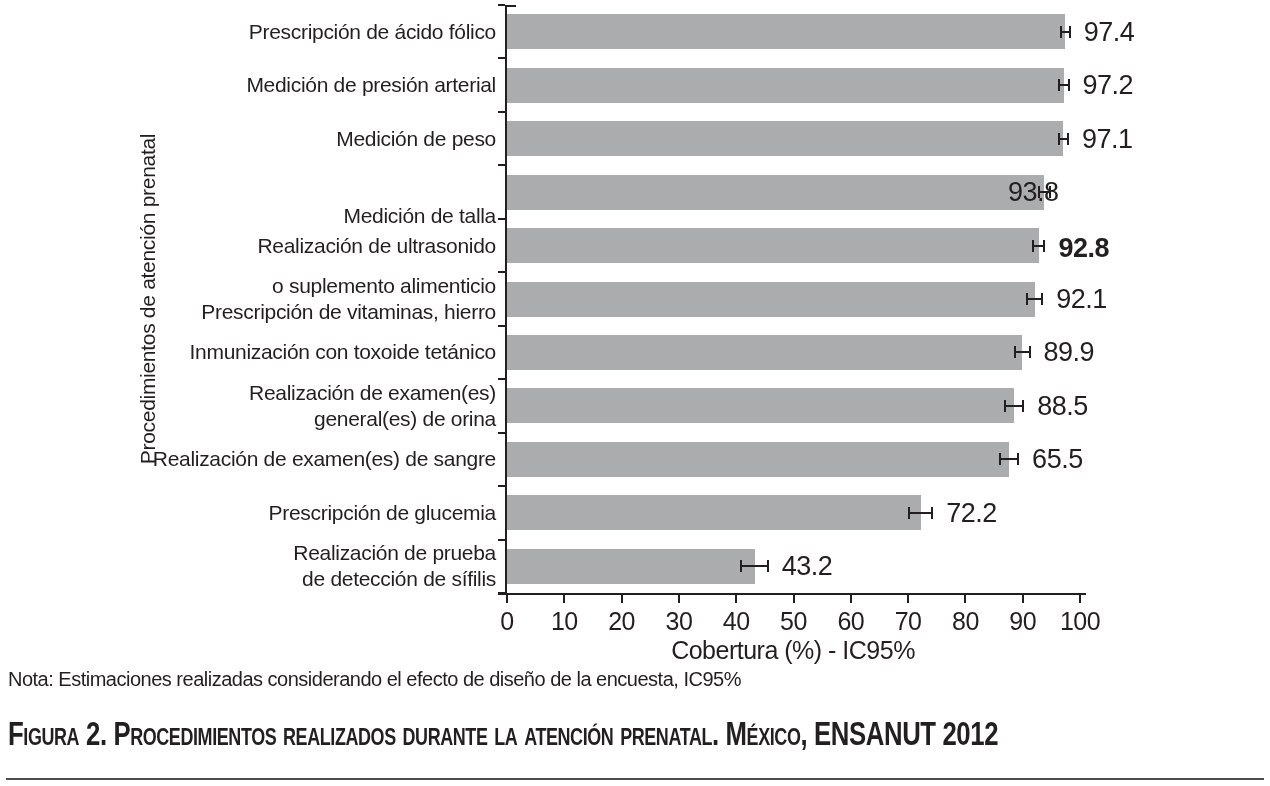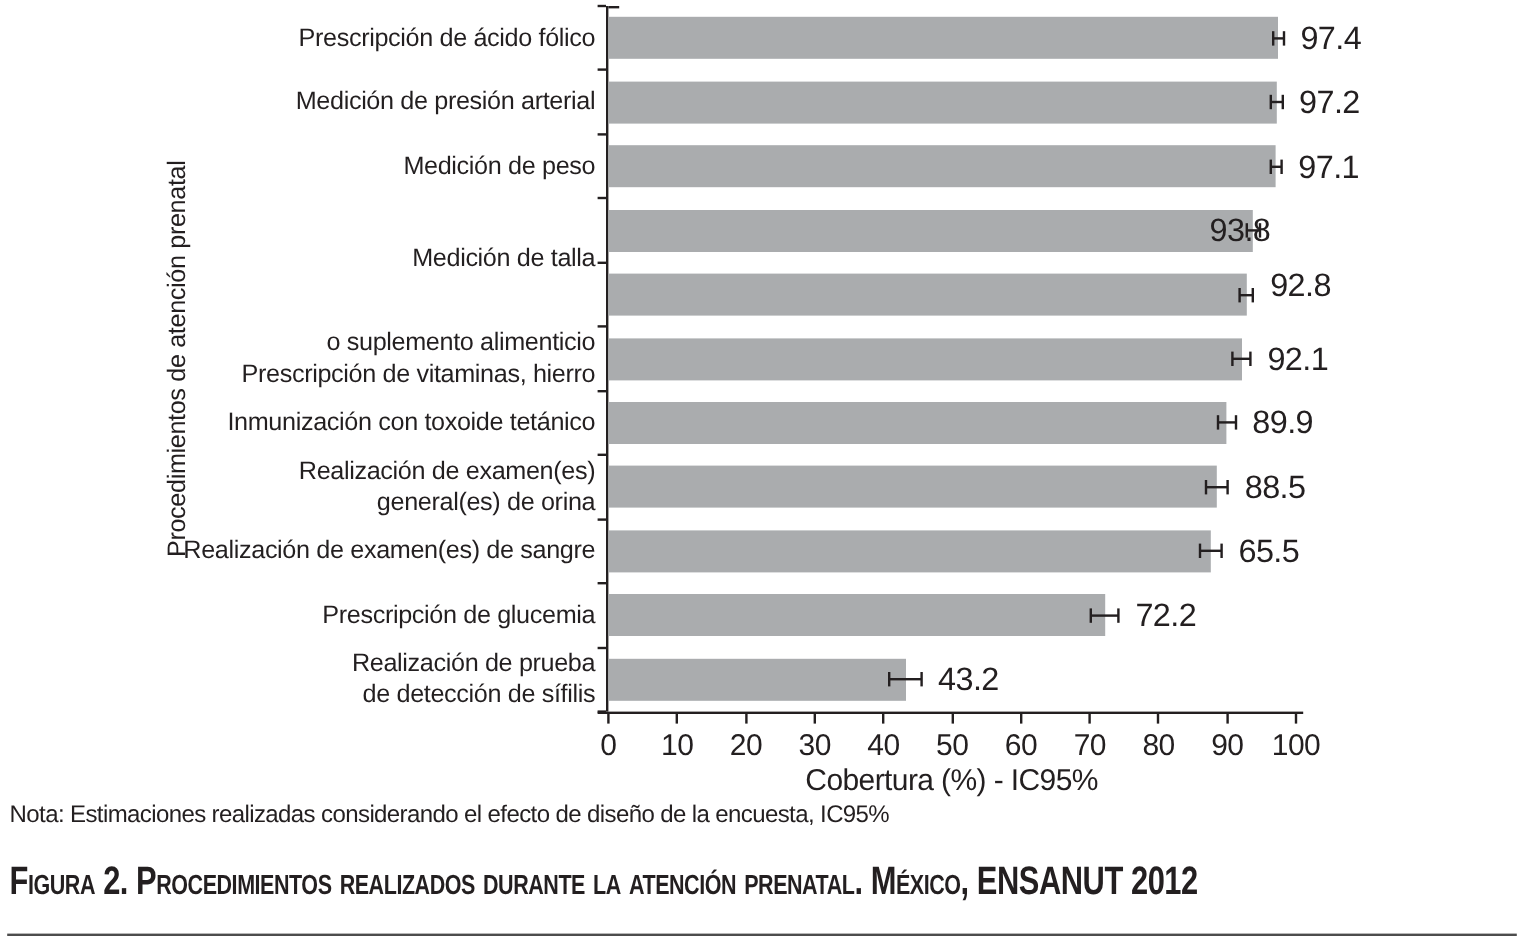--- a/index.html
+++ b/index.html
@@ -104,21 +104,24 @@
       <div class="abs" style="left: 1037.74px; top: 186.091px; width: 2px; height: 12px; background: rgb(35, 31, 32);"></div>
       <div class="abs" style="left: 1049.2px; top: 186.091px; width: 2px; height: 12px; background: rgb(35, 31, 32);"></div>
       <div class="abs t val" style="left: 1008px; top: 177.091px;">93.8</div>
       <div class="abs t cat" style="right: 774px; top: 179.091px; text-align: left; margin-top: 24px;">
         <div class="cat" style="position: static;">Medición de talla</div>
       </div>
       <div class="abs" style="left: 507px; top: 228.045px; width: 531.744px; height: 35px; background: rgb(170, 172, 174);"></div>
       <div class="abs" style="left: 1033.01px; top: 244.545px; width: 11.46px; height: 2px; background: rgb(35, 31, 32);"></div>
       <div class="abs" style="left: 1032.01px; top: 239.545px; width: 2px; height: 12px; background: rgb(35, 31, 32);"></div>
       <div class="abs" style="left: 1043.47px; top: 239.545px; width: 2px; height: 12px; background: rgb(35, 31, 32);"></div>
-      <div class="abs t val" style="left: 1058.47px; top: 223px;">92.8</div>
+      <div class="abs t val" style="left: 1058.47px; top: 233px; font-weight: bold;">92.8</div>
+      <div class="abs t cat" style="right: 774px; top: 232.545px; text-align: right;">
+        <div class="cat" style="position: static;">Realización de ultrasonido</div>
+      </div>
       <div class="abs" style="left: 507px; top: 281.5px; width: 527.733px; height: 35px; background: rgb(170, 172, 174);"></div>
       <div class="abs" style="left: 1027.28px; top: 298px; width: 14.898px; height: 2px; background: rgb(35, 31, 32);"></div>
       <div class="abs" style="left: 1026.28px; top: 293px; width: 2px; height: 12px; background: rgb(35, 31, 32);"></div>
       <div class="abs" style="left: 1041.18px; top: 293px; width: 2px; height: 12px; background: rgb(35, 31, 32);"></div>
       <div class="abs t val" style="left: 1056.18px; top: 284px;">92.1</div>
       <div class="abs t cat" style="right: 774px; top: 273px; text-align: right;">
         <div class="cat" style="position: static;">o suplemento alimenticio</div>
         <div class="cat" style="position: static;">Prescripción de vitaminas, hierro</div>
       </div>
       <div class="abs" style="left: 507px; top: 334.955px; width: 515.127px; height: 35px; background: rgb(170, 172, 174);"></div>

